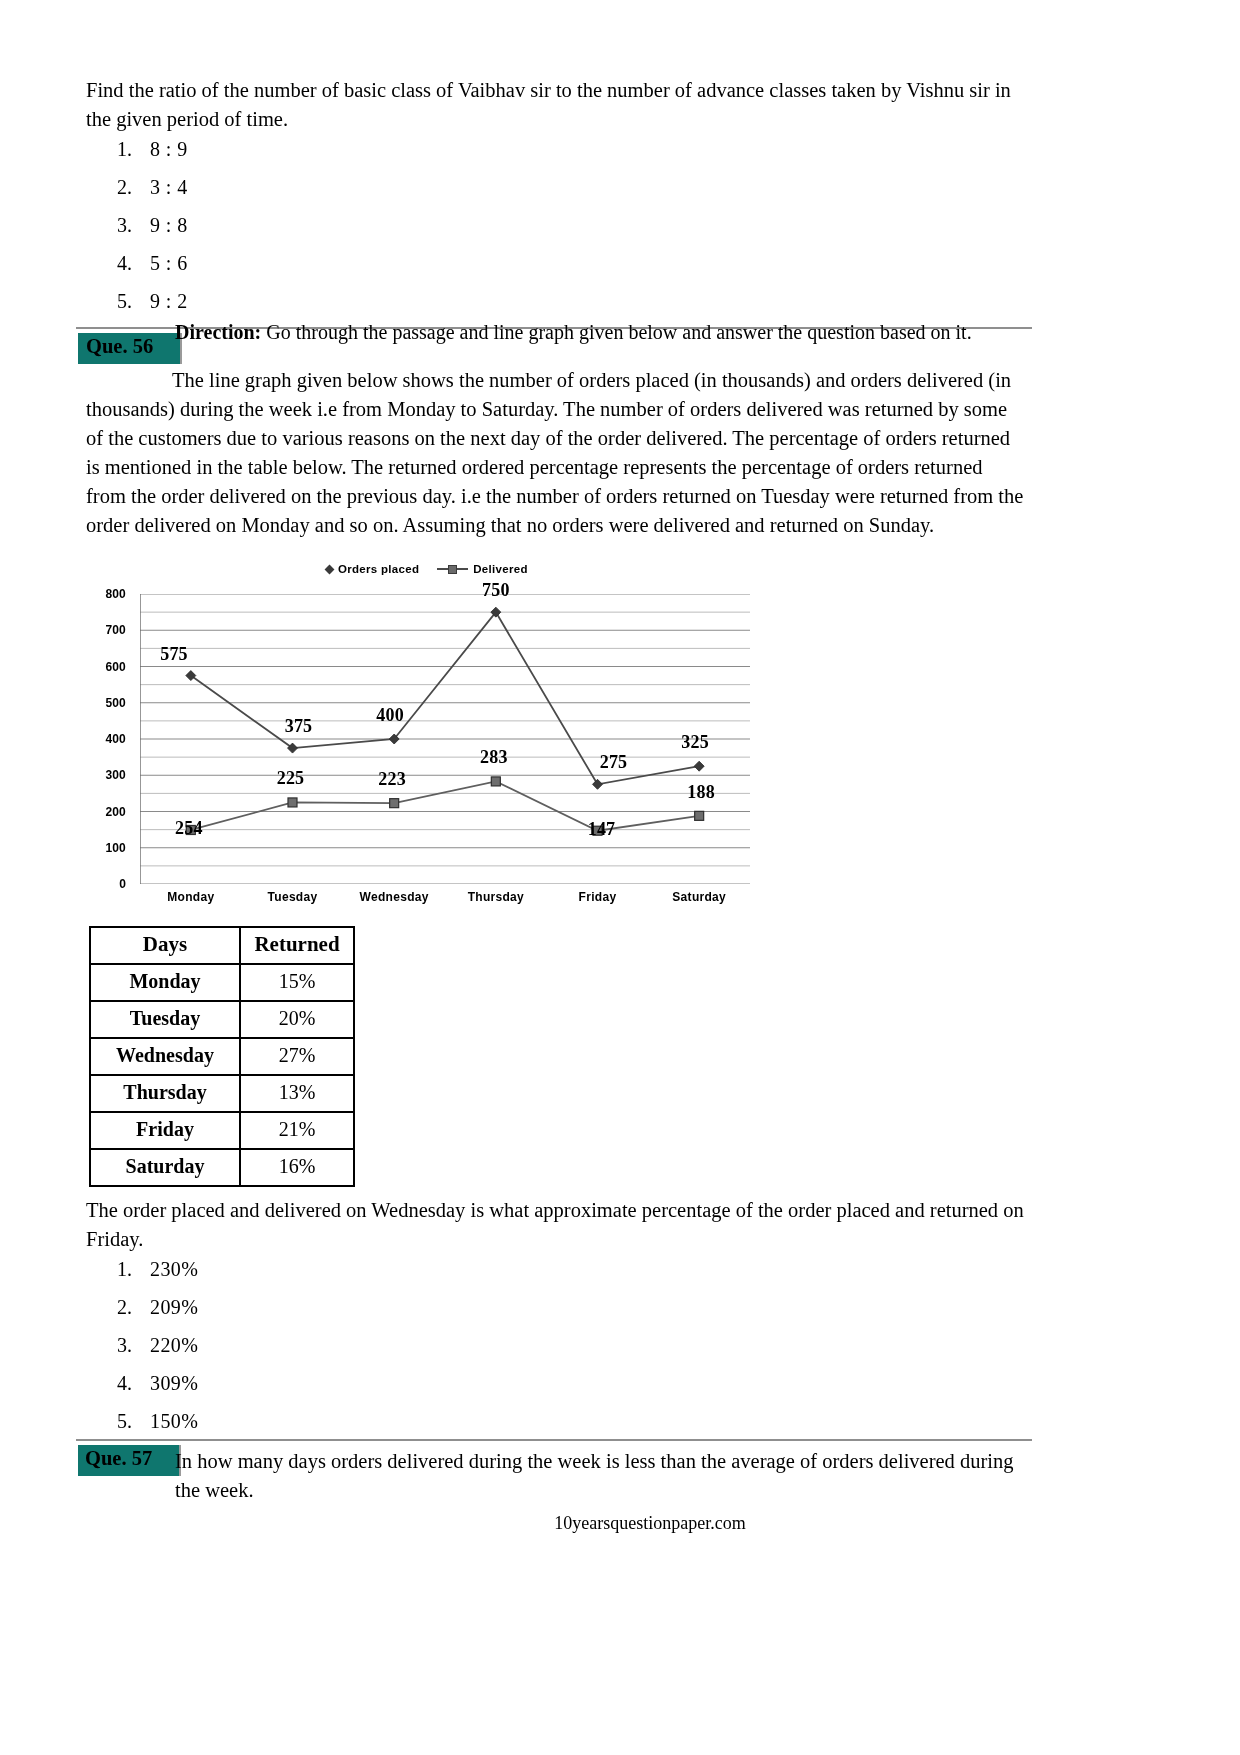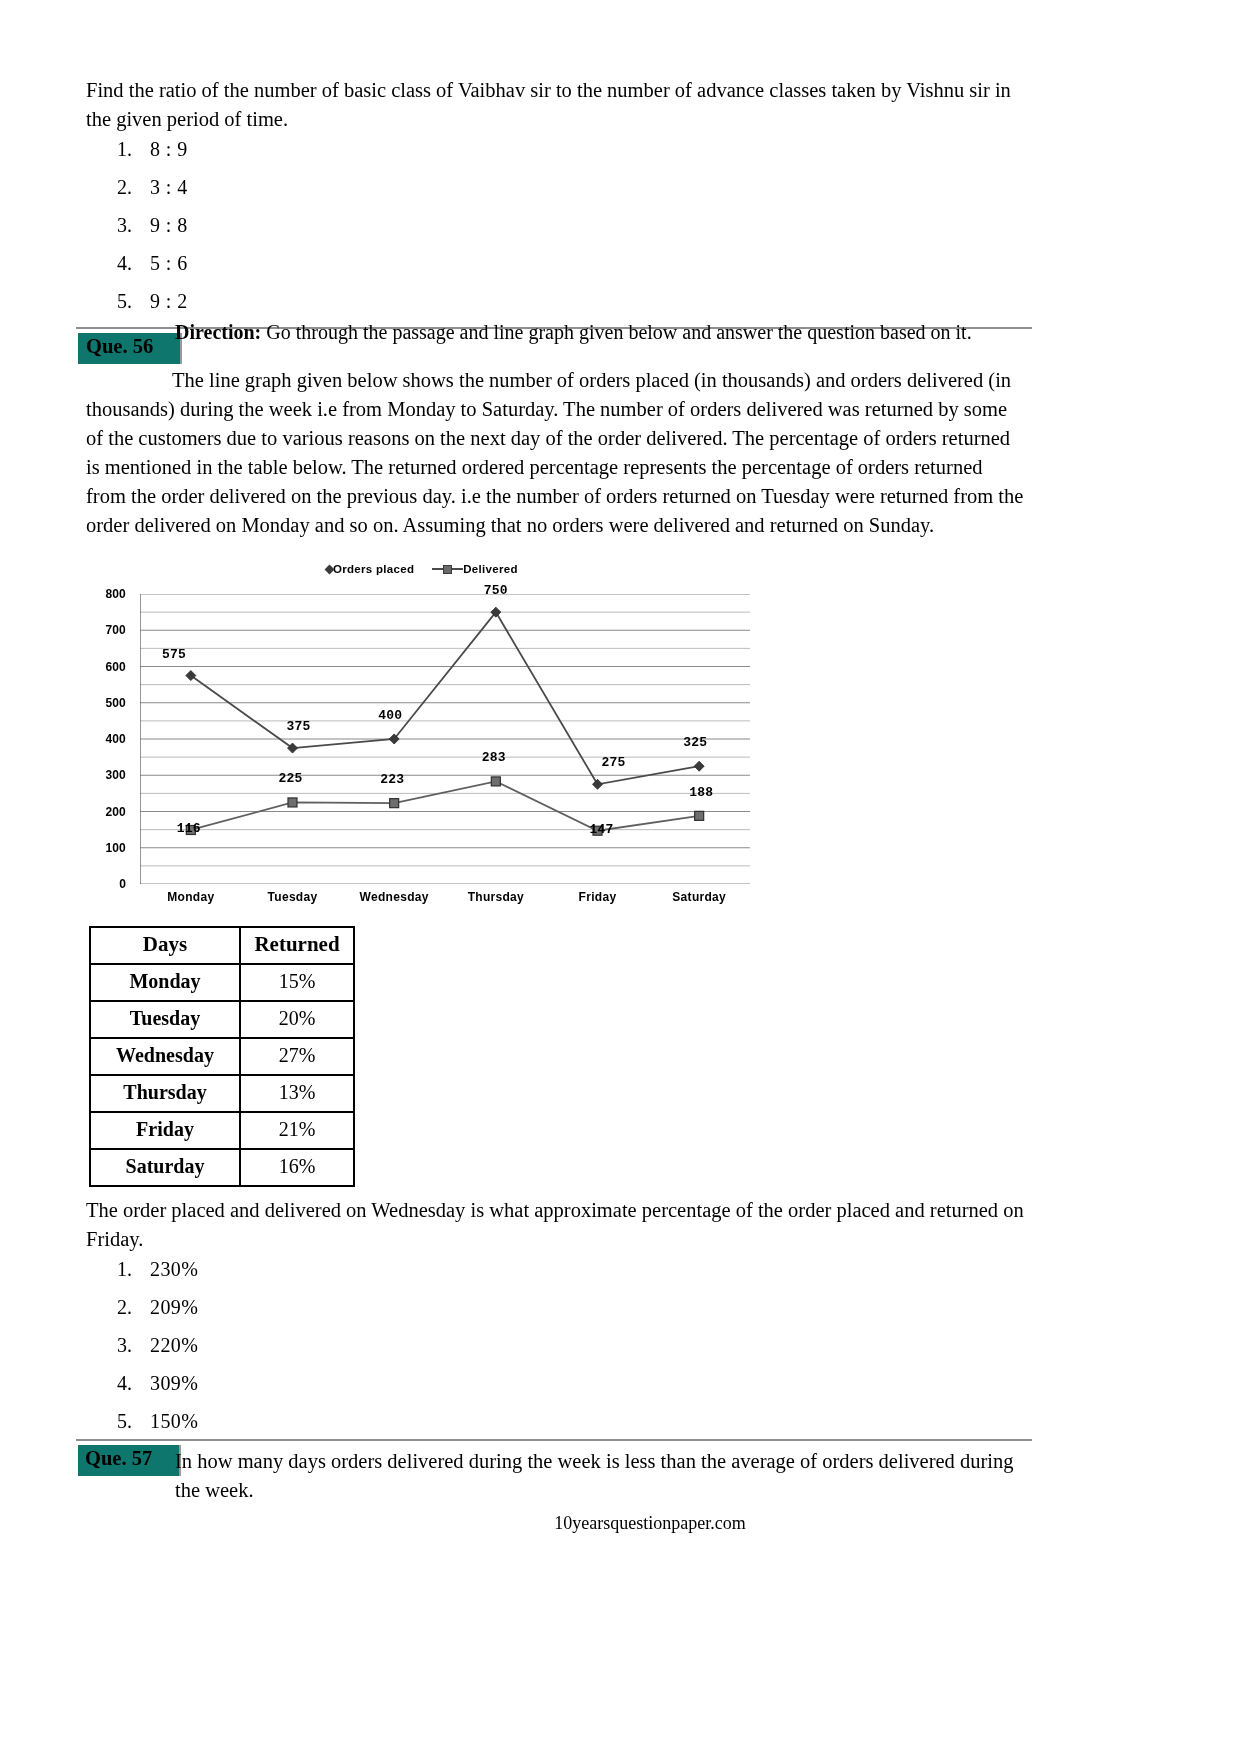--- a/index.html
+++ b/index.html
@@ -50,21 +50,21 @@
   
   #chart-area {
     position:absolute; left:84px; top:536px; width:720px; height:370px;
   }
   #legend {
     position:absolute; left:242px; top:4px; width:300px; height:22px;
     display:flex; align-items:center; gap:18px;
     font-family:"Liberation Sans", sans-serif;
     font-size:11.5px; font-weight:bold; letter-spacing:0.3px;
   }
-  .legend-entry { display:flex; align-items:center; }
+  .legend-entry { display:flex; align-items:center; gap:5px; }
   .lg-diamond {
     width:7px; height:7px; background:#3a3a3a; transform:rotate(45deg);
     display:inline-block;
   }
   .lg-line { display:inline-flex; align-items:center; }
   .lg-line .seg { width:11px; height:2px; background:#4a4a4a; }
   .lg-square { width:7px; height:7px; background:#6a6a6a; border:1px solid #3a3a3a; display:inline-block; }
 
   #plot-wrap { position:absolute; left:0; top:40px; width:720px; height:330px; }
   #ylabels {
@@ -82,22 +82,22 @@
   }
   #xlabels {
     position:absolute; left:56px; top:296px; width:610px;
     display:flex;
     font-family:"Liberation Sans", sans-serif;
     font-size:12px; font-weight:bold; letter-spacing:0.3px;
   }
   .xlab { flex:1; text-align:center; }
   .dlabel {
     position:absolute;
-    font-family:Liberation Mono, monospace;
-    font-size:13px; font-weight:bold;
+    font-family:Liberation Serif, serif;
+    font-size:18px; font-weight:bold;
     transform:translate(-50%, -50%);
     white-space:nowrap;
     letter-spacing:0.2px;
   }
 
   
   #returned-table {
     position:absolute; left:89px; top:908px;
     border-collapse:collapse;
     font-size:20px;
@@ -246,21 +246,21 @@
           <div class="xlab">Thursday</div>
           <div class="xlab">Friday</div>
           <div class="xlab">Saturday</div>
         </div>
     <div class="dlabel" style="left: 90px; top: 59.5625px;">575</div>
         <div class="dlabel" style="left: 214.5px; top: 132.062px;">375</div>
         <div class="dlabel" style="left: 306.167px; top: 121px;">400</div>
         <div class="dlabel" style="left: 411.833px; top: -3.875px;">750</div>
         <div class="dlabel" style="left: 529.5px; top: 168.312px;">275</div>
         <div class="dlabel" style="left: 611.167px; top: 148.188px;">325</div>
-        <div class="dlabel" style="left: 104.833px; top: 233.988px;">116</div>
+        <div class="dlabel" style="left: 104.833px; top: 233.988px;">254</div>
         <div class="dlabel" style="left: 206.5px; top: 184.438px;">225</div>
         <div class="dlabel" style="left: 308.167px; top: 185.162px;">223</div>
         <div class="dlabel" style="left: 409.833px; top: 163.412px;">283</div>
         <div class="dlabel" style="left: 517.5px; top: 234.713px;">147</div>
         <div class="dlabel" style="left: 617.167px; top: 197.85px;">188</div>
       </div>
   </div>
 
   <table id="returned-table">
     <thead>

